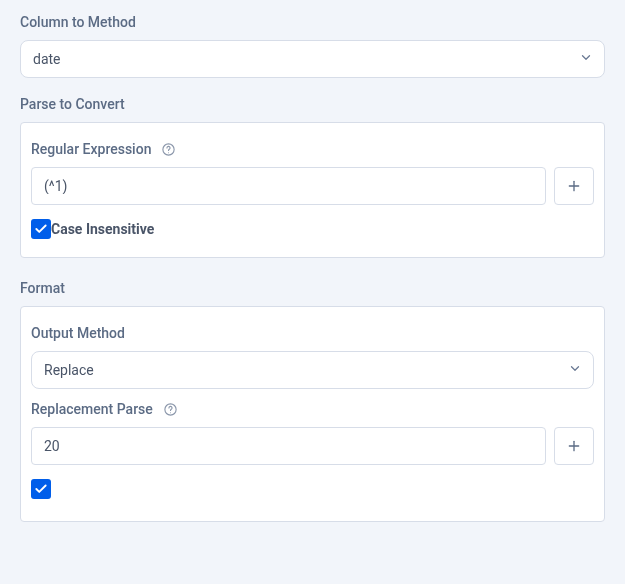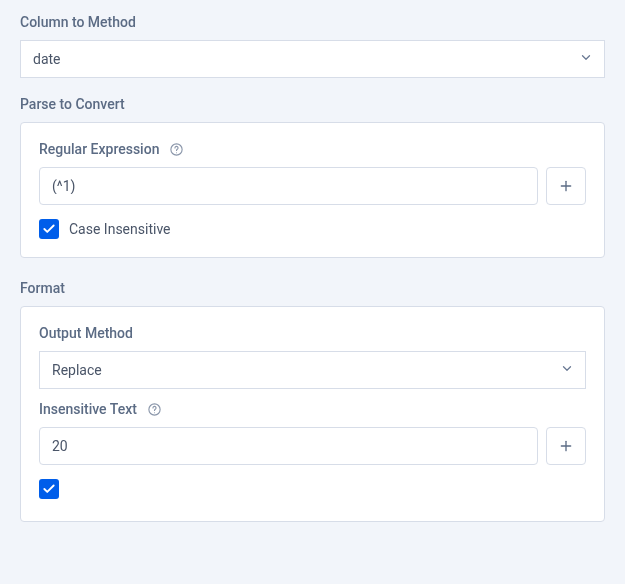--- a/index.html
+++ b/index.html
@@ -32,41 +32,41 @@
       gap: 10px;
     }
     .select-wrap {
       position: relative;
       margin-bottom: 18px;
     }
     .select-input {
       width: 100%;
       background: #ffffff;
       border: 1px solid #d7dde8;
-      border-radius: 0;
+      border-radius: 8px;
       padding: 10px 36px 10px 12px;
       font-size: 14px;
       color: #4a5568;
       appearance: none;
       cursor: pointer;
       font-family: inherit;
     }
     .select-chevron {
       position: absolute;
       right: 12px;
       top: 50%;
       transform: translateY(-50%);
       pointer-events: none;
       color: #6b7a94;
     }
     .panel {
       background: #ffffff;
       border: 1px solid #d7dde8;
       border-radius: 4px;
-      padding: 18px 18px;
+      padding: 18px 10px;
       margin-bottom: 22px;
     }
     .input-row {
       display: flex;
       gap: 8px;
       align-items: stretch;
       margin-bottom: 14px;
     }
     .text-input {
       flex: 1;
@@ -86,22 +86,22 @@
       display: flex;
       align-items: center;
       justify-content: center;
       cursor: pointer;
       color: #5b6b84;
       font-size: 20px;
     }
     .checkbox-row {
       display: flex;
       align-items: center;
-      gap: 10px;
       cursor: pointer;
+      font-weight: bold;
     }
     .checkbox-box {
       width: 20px;
       height: 20px;
       background: #005eea;
       border-radius: 3px;
       display: flex;
       align-items: center;
       justify-content: center;
       flex-shrink: 0;
@@ -182,21 +182,21 @@
       <span class="select-chevron">
         <svg width="14" height="14" viewBox="0 0 24 24" fill="none" stroke="currentColor" stroke-width="2.2" stroke-linecap="round" stroke-linejoin="round">
             <polyline points="6 9 12 15 18 9"></polyline>
           </svg>
       </span>
     </div>
   </div>
 
   <div class="field-group">
     <div class="field-label">
-      <span>Insensitive Text</span>
+      <span>Replacement Parse</span>
       <span class="help-icon">
         <svg width="15" height="15" viewBox="0 0 24 24" fill="none" stroke="currentColor" stroke-width="1.8">
             <circle cx="12" cy="12" r="9"></circle>
             <path d="M9.5 9.5a2.5 2.5 0 1 1 3.5 2.3c-.8.4-1 .9-1 1.7" stroke-linecap="round"></path>
             <circle cx="12" cy="17" r="0.8" fill="currentColor" stroke="none"></circle>
           </svg>
       </span>
     </div>
     <div class="input-row">
       <input class="text-input" type="text" value="20" style="">

